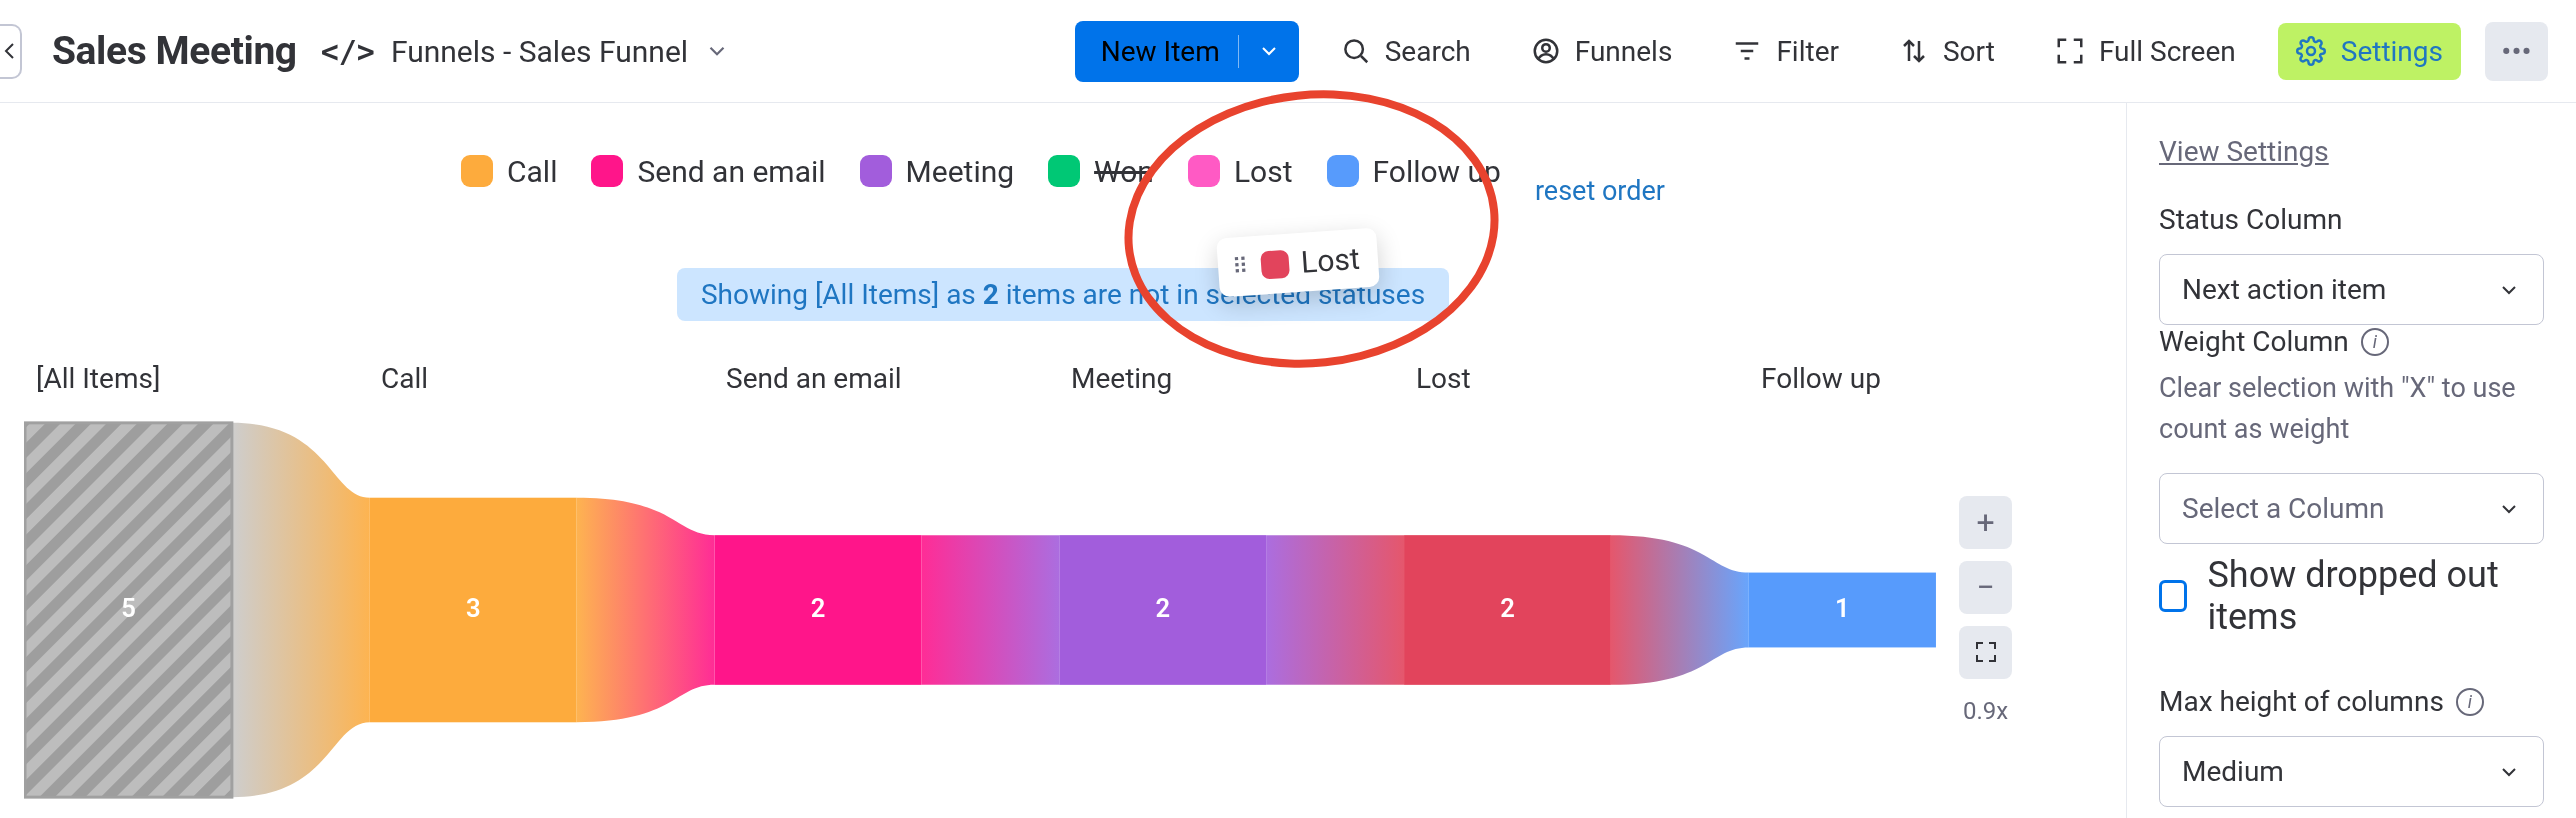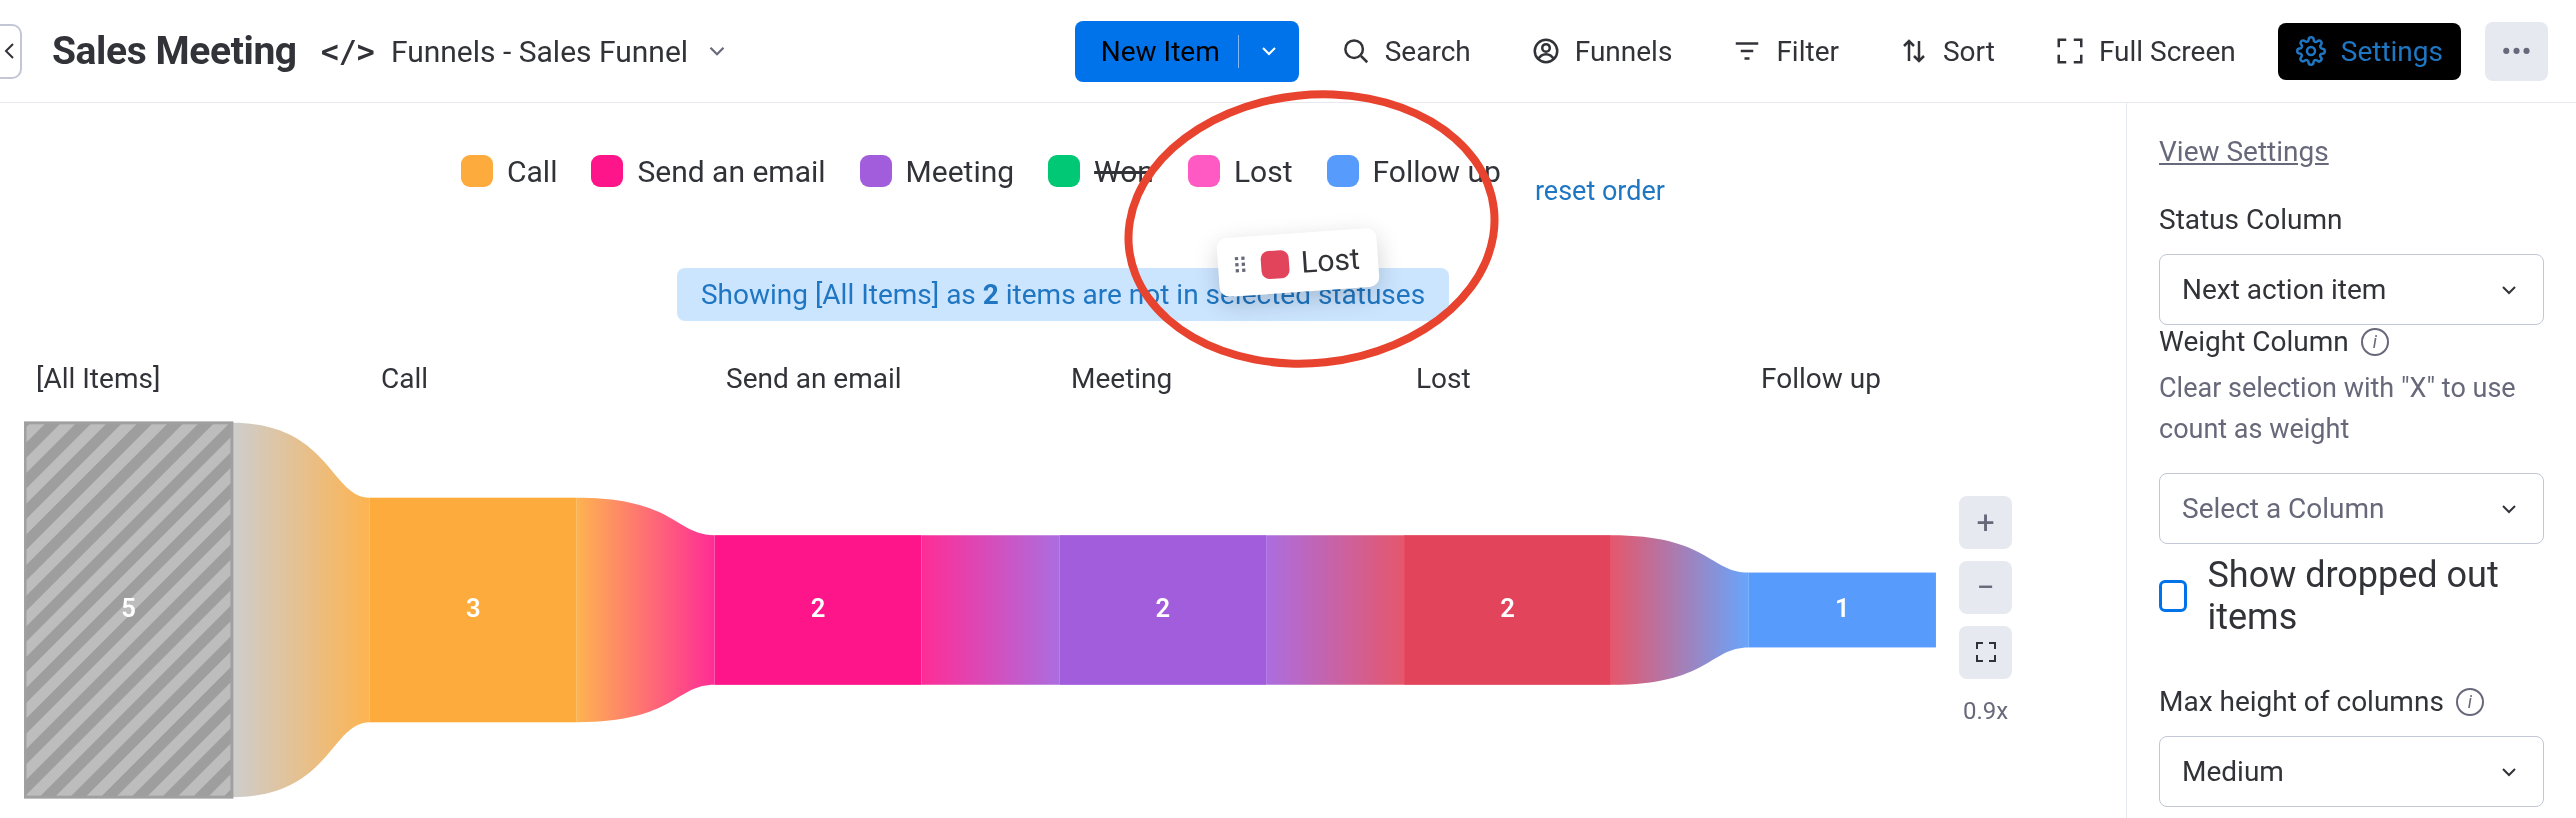--- a/index.html
+++ b/index.html
@@ -11,21 +11,21 @@
   .back-chip { width:22px; height:55px; border:2px solid #c3c6d4; border-radius:0 10px 10px 0; border-left:none; margin-left:-28px; display:flex; align-items:center; justify-content:center; }
   .page-title { font-size:39px; font-weight:700; letter-spacing:-0.4px; margin-left:6px; }
   .view-switch { display:flex; align-items:center; gap:16px; font-size:30px; color:#323338; }
   .code-ic { font-family: ui-monospace, Menlo, monospace; font-weight:600; font-size:30px; }
   .chev { width:26px; height:26px; }
   .grow { flex:1 1 auto; }
 
   .btn-primary { display:flex; align-items:center; gap:16px; background:#0073ea; color:#000000; font-size:28px; font-weight:400; border-radius:8px; padding:14px 18px 14px 26px; }
   .btn-primary .divider { width:1px; background:rgba(255,255,255,.5); align-self:stretch; margin:0 2px; }
   .btn-ghost { display:flex; align-items:center; gap:14px; font-size:28px; color:#323338; padding:12px 18px; border-radius:8px; }
-  .btn-ghost.active { background:#000000; color:#1f76c2;gap:15px; }
+  .btn-ghost.active { background:#bef264; color:#1f76c2;gap:15px; }
   .btn-icon { display:flex; align-items:center; justify-content:center; width:63px; height:59px; border-radius:8px; background:#e6e9ef; color:#676879; font-size:30px; }
   .ic { width:30px; height:30px; stroke:#323338; stroke-width:2; fill:none; flex:0 0 auto; }
   .ic.sm { width:24px; height:24px; }
   .ic.blue { stroke:#1f76c2; }
   .ic.white { stroke:#fff; }
 
   
   .content { display:flex; height:calc(818px - 103px); }
   .left { flex:1 1 auto; position:relative; padding: 32px 24px 0 24px; }
   .right { width:479px; border-left:1px solid #e6e9ef; padding:32px 32px 0 32px; }

